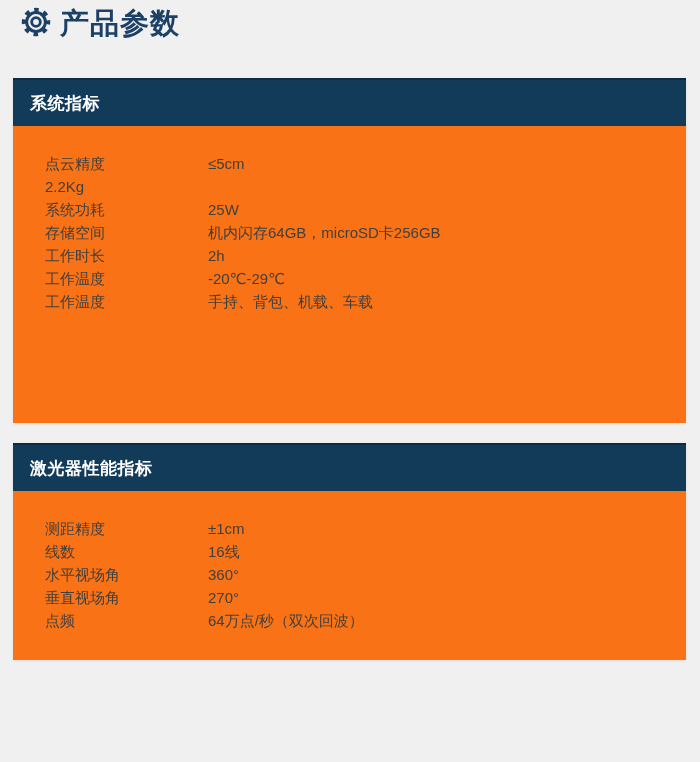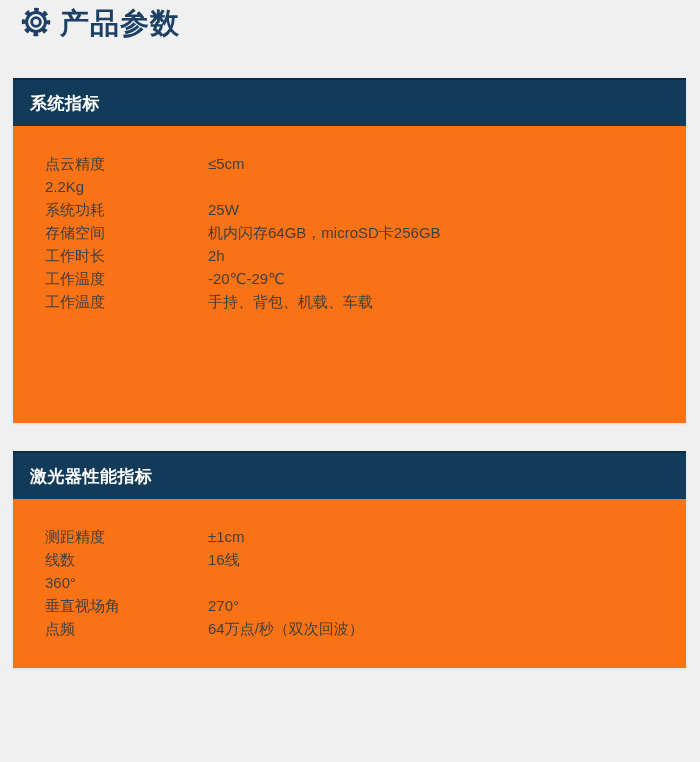--- a/index.html
+++ b/index.html
@@ -24,21 +24,21 @@
     line-height:34px;
     font-weight:800;
     color:#1d4066;
     letter-spacing:1px;
   }
   .cards { margin:0 14px 0 13px; }
   .card {
     background:#f97316;
     box-shadow:0 1px 3px rgba(0,0,0,0.07);
   }
-  .card + .card { margin-top:28px; }
+  .card + .card { margin-top:20px; }
   .card-header {
     box-sizing:border-box;
     height:48px;
     background:#123a59;
     border-top:2px solid #0c2b44;
     display:flex;
     align-items:center;
     padding:0 17px;
   }
   .card-title {
@@ -145,20 +145,21 @@
   </div>
 
   <div class="row">
     <div class="row-label">线数</div>
     <div class="row-values">
             <div class="value">16线</div>
           </div>
   </div>
 
   <div class="row">
+    <div class="row-label">水平视场角</div>
     <div class="row-values">
             <div class="value">360°</div>
           </div>
   </div>
 
   <div class="row">
     <div class="row-label">垂直视场角</div>
     <div class="row-values">
             <div class="value">270°</div>
           </div>

